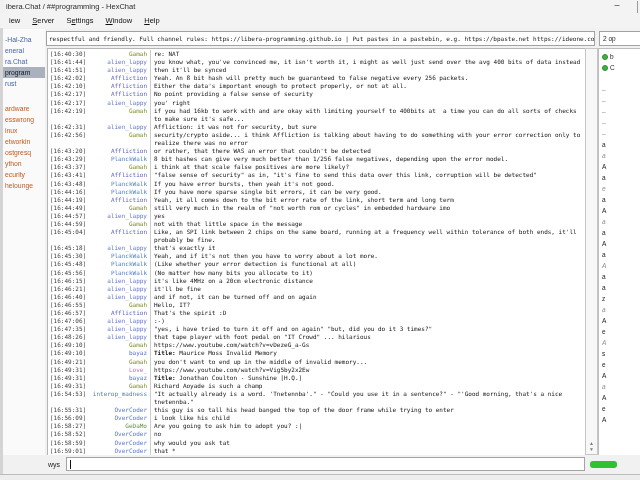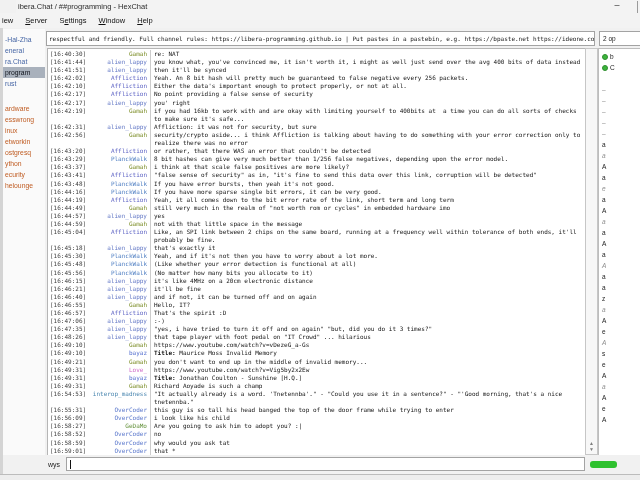--- a/index.html
+++ b/index.html
@@ -2,28 +2,28 @@
 <html><head>
 <meta charset="utf-8">
 <style>
   * { margin:0; padding:0; box-sizing:border-box; }
   html,body { background:#c9c9c9; }
   #win {
     position:relative; width:640px; height:480px; overflow:hidden;
     background:#f1f1f1; font-family:"Liberation Sans", sans-serif; color:#1a1a1a;
   }
   
-  .titlebar { position:absolute; left:16px; top:0; right:0; height:13px; background:#f3f3f3; }
+  .titlebar { position:absolute; left:4px; top:0; right:0; height:13px; background:#f3f3f3; }
   .title { position:absolute; left:2px; top:0; font-size:7.5px; line-height:13px; color:#2b2b2b; white-space:pre; }
   .minbtn { position:absolute; right:12px; top:0; width:22px; height:13px; text-align:center; font-size:9px; line-height:11px; color:#333; }
   .maxsliver { position:absolute; right:0; top:1px; width:3px; height:12px; border-left:1px solid #9a9a9a; }
   
   .menubar { position:absolute; left:0; top:13px; right:0; height:15px; background:#f3f3f3; display:flex; font-size:7.5px; }
   .menu-item { padding:0 6px; line-height:15px; color:#111; white-space:pre; }
-  .menu-item:first-child { padding-left:2px; }
+  .menu-item:first-child { padding-left:9px; }
   .menu-item u { text-decoration:underline; }
   
   .topic-field {
     position:absolute; left:46px; top:31px; width:549px; height:15px;
     background:#fff; border:1px solid #a3a3a3;
     font-family:"DejaVu Sans Mono", monospace; font-size:6px; line-height:13px;
     padding:0 2px; white-space:pre; overflow:hidden; color:#222;
   }
   .opcount {
     position:absolute; left:599px; top:31px; width:41px; height:15px;

